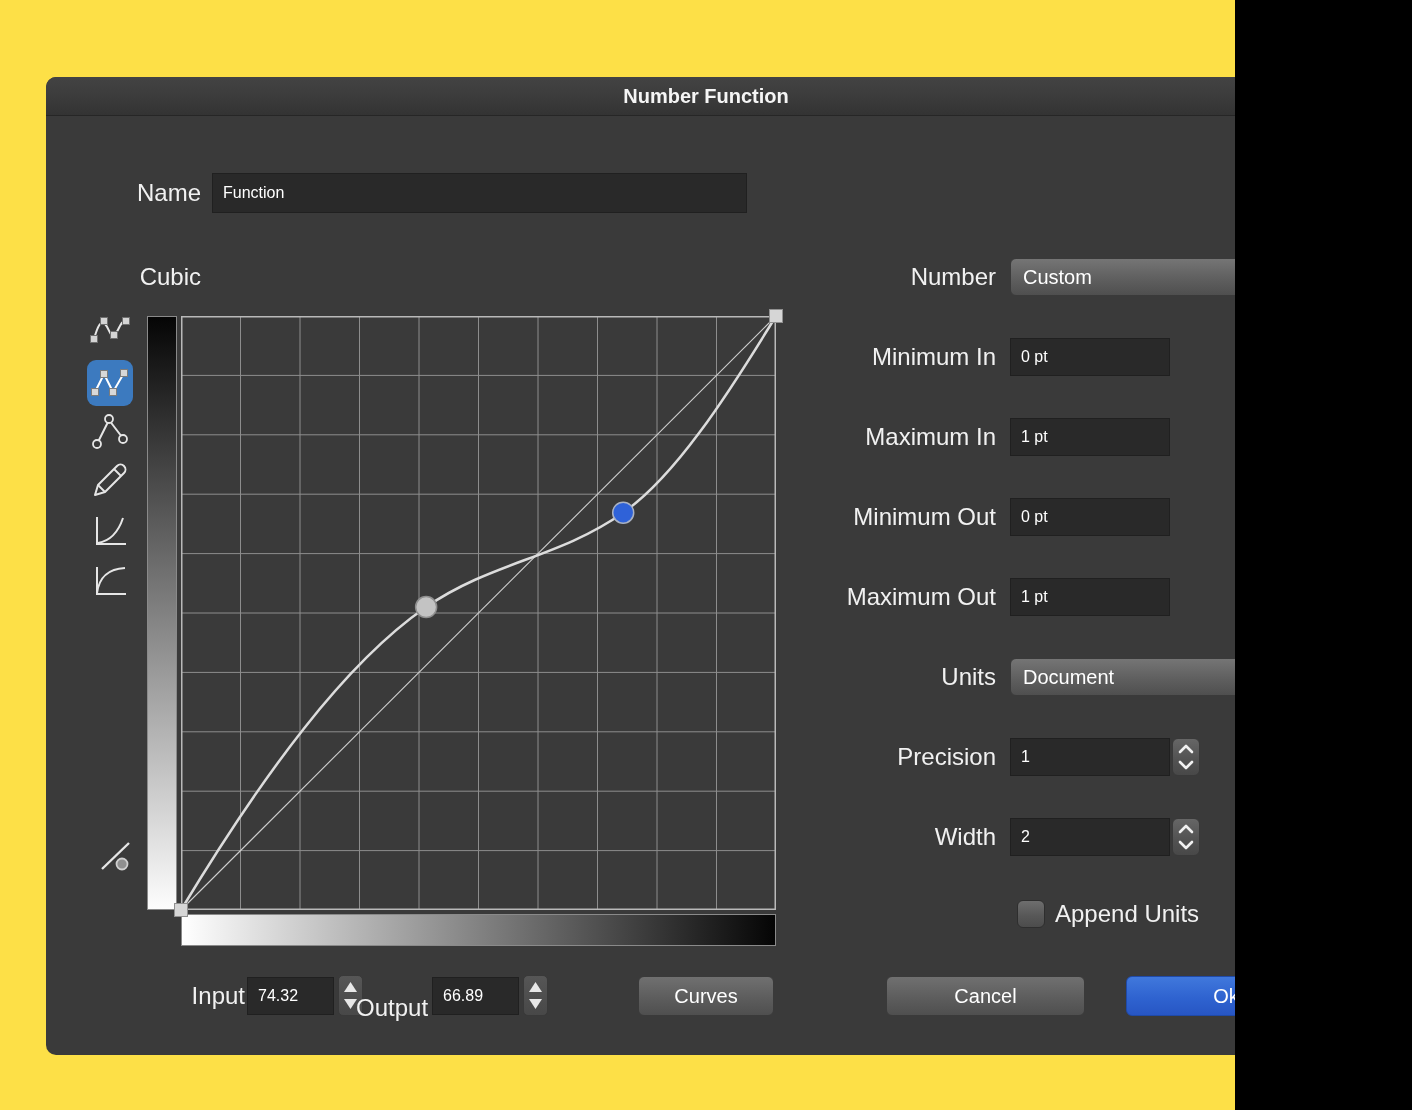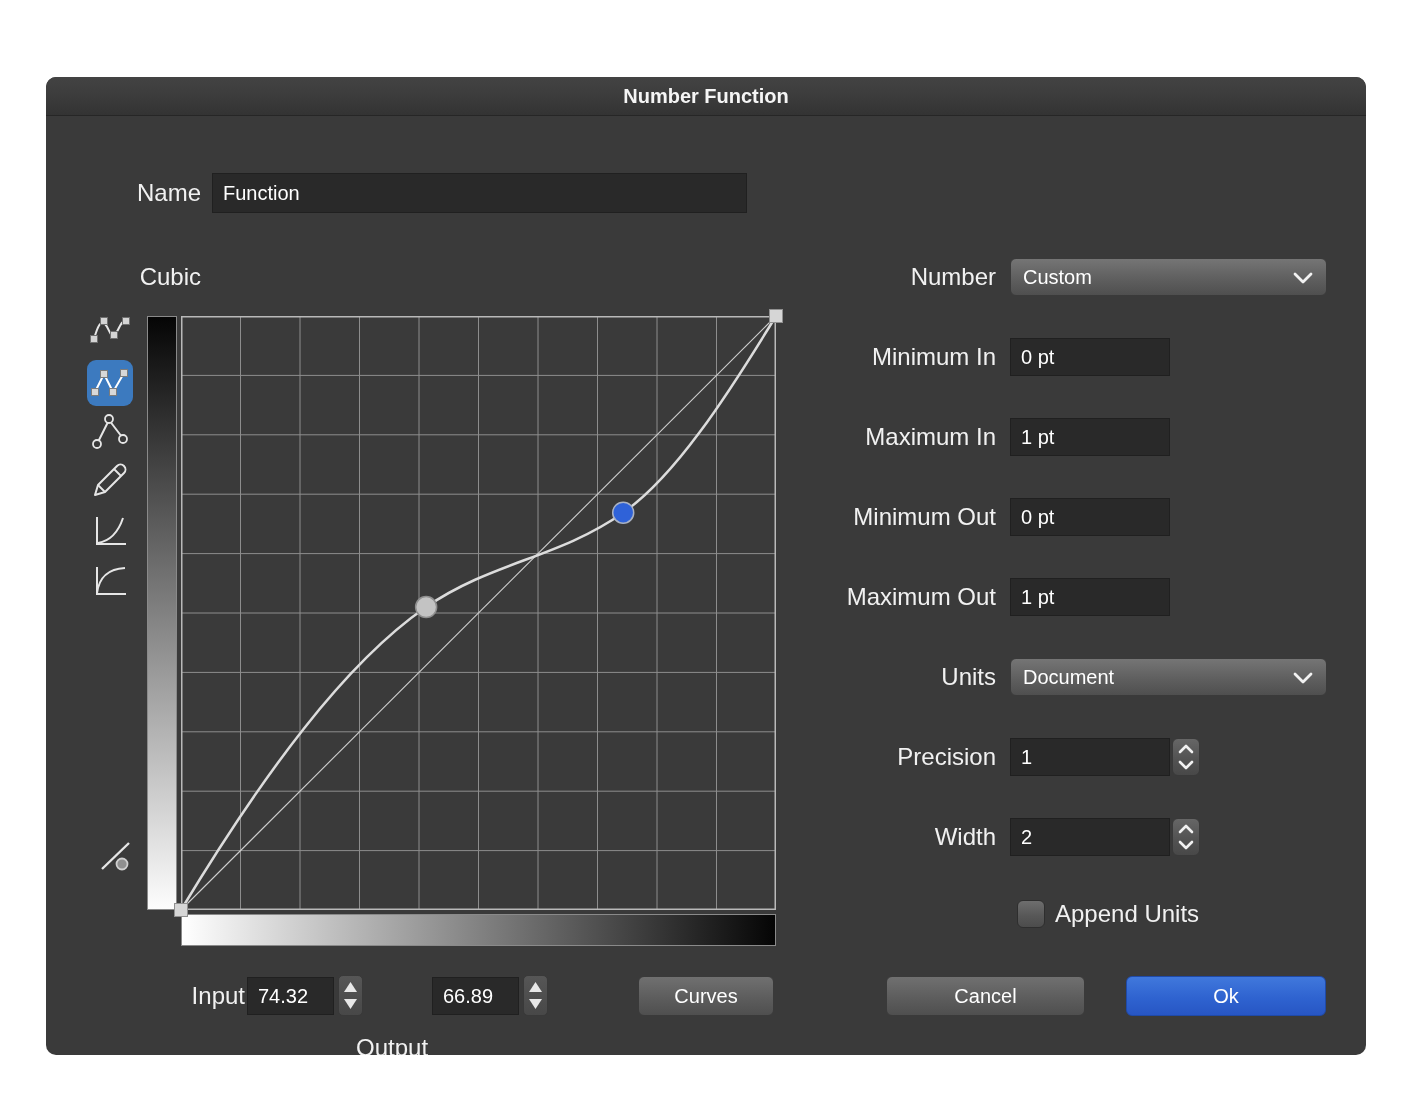--- a/index.html
+++ b/index.html
@@ -1,38 +1,38 @@
 <!DOCTYPE html>
 <html><head>
 <meta charset="utf-8">
 <style>
   * { margin:0; padding:0; box-sizing:border-box; }
   html,body { background:#000; }
   body { font-family:"Liberation Sans","DejaVu Sans",sans-serif; }
-  .stage { position:relative; width:1412px; height:1110px; background:#ffffff; overflow:hidden; }
+  .stage { position:relative; width:1235px; height:1110px; background:#fde047; overflow:hidden; }
   .window {
     position:absolute; left:46px; top:77px; width:1320px; height:978px;
     background:#3a3a3a; border-radius:10px; overflow:hidden;
   }
   .titlebar {
     position:absolute; left:0; top:0; width:100%; height:39px;
     background:linear-gradient(180deg,#434343 0%,#3c3c3c 50%,#333333 100%);
     border-bottom:1px solid #262626;
   }
   .titlebar .title {
     width:100%; text-align:center; line-height:39px; font-size:20px;
     font-weight:600; color:#f5f5f5;
   }
   .label {
     position:absolute; color:#f1f1f1; font-size:24px; line-height:38px;
     text-align:right; white-space:nowrap;
   }
   .field {
     position:absolute; background:#292929; border:1px solid #202020;
-    color:#ffffff; font-size:20px; line-height:36px; padding:0 10px;
+    color:#ffffff; font-size:16px; line-height:36px; padding:0 10px;
     white-space:nowrap; overflow:hidden;
   }
   .select {
     position:absolute; height:38px;
     background:linear-gradient(180deg,#757575 0%,#5f5f5f 55%,#4f4f4f 100%);
     border:1px solid #3a3a3a; border-radius:6px;
     color:#ffffff; font-size:20px; line-height:36px; padding:0 34px 0 12px;
     white-space:nowrap; cursor:default;
   }
   .select .chev { position:absolute; right:13px; top:13px; }
@@ -230,21 +230,21 @@
 
     <div class="label" style="left:139px;top:900px;width:60px;">Input</div>
     <div class="field" style="left:201px;top:900px;width:87px;height:38px;">74.32</div>
     <div class="stepper-tri" style="left:292px;top:898px;">
       <svg width="23" height="39" viewBox="0 0 23 39">
         <polygon points="11.5,6 18,16 5,16" fill="#e8e8e8"></polygon>
         <polygon points="5,23 18,23 11.5,33" fill="#e8e8e8"></polygon>
       </svg>
     </div>
 
-    <div class="label" style="left:310px;top:952px;width:72px;">Output</div>
+    <div class="label" style="left:310px;top:912px;width:72px;">Output</div>
     <div class="field" style="left:386px;top:900px;width:87px;height:38px;">66.89</div>
     <div class="stepper-tri" style="left:477px;top:898px;">
       <svg width="23" height="39" viewBox="0 0 23 39">
         <polygon points="11.5,6 18,16 5,16" fill="#e8e8e8"></polygon>
         <polygon points="5,23 18,23 11.5,33" fill="#e8e8e8"></polygon>
       </svg>
     </div>
 
     <div class="btn" style="left:592px;top:899px;width:136px;">Curves</div>
     <div class="btn btn-blue" style="left:1080px;top:899px;width:200px;">Ok</div>

